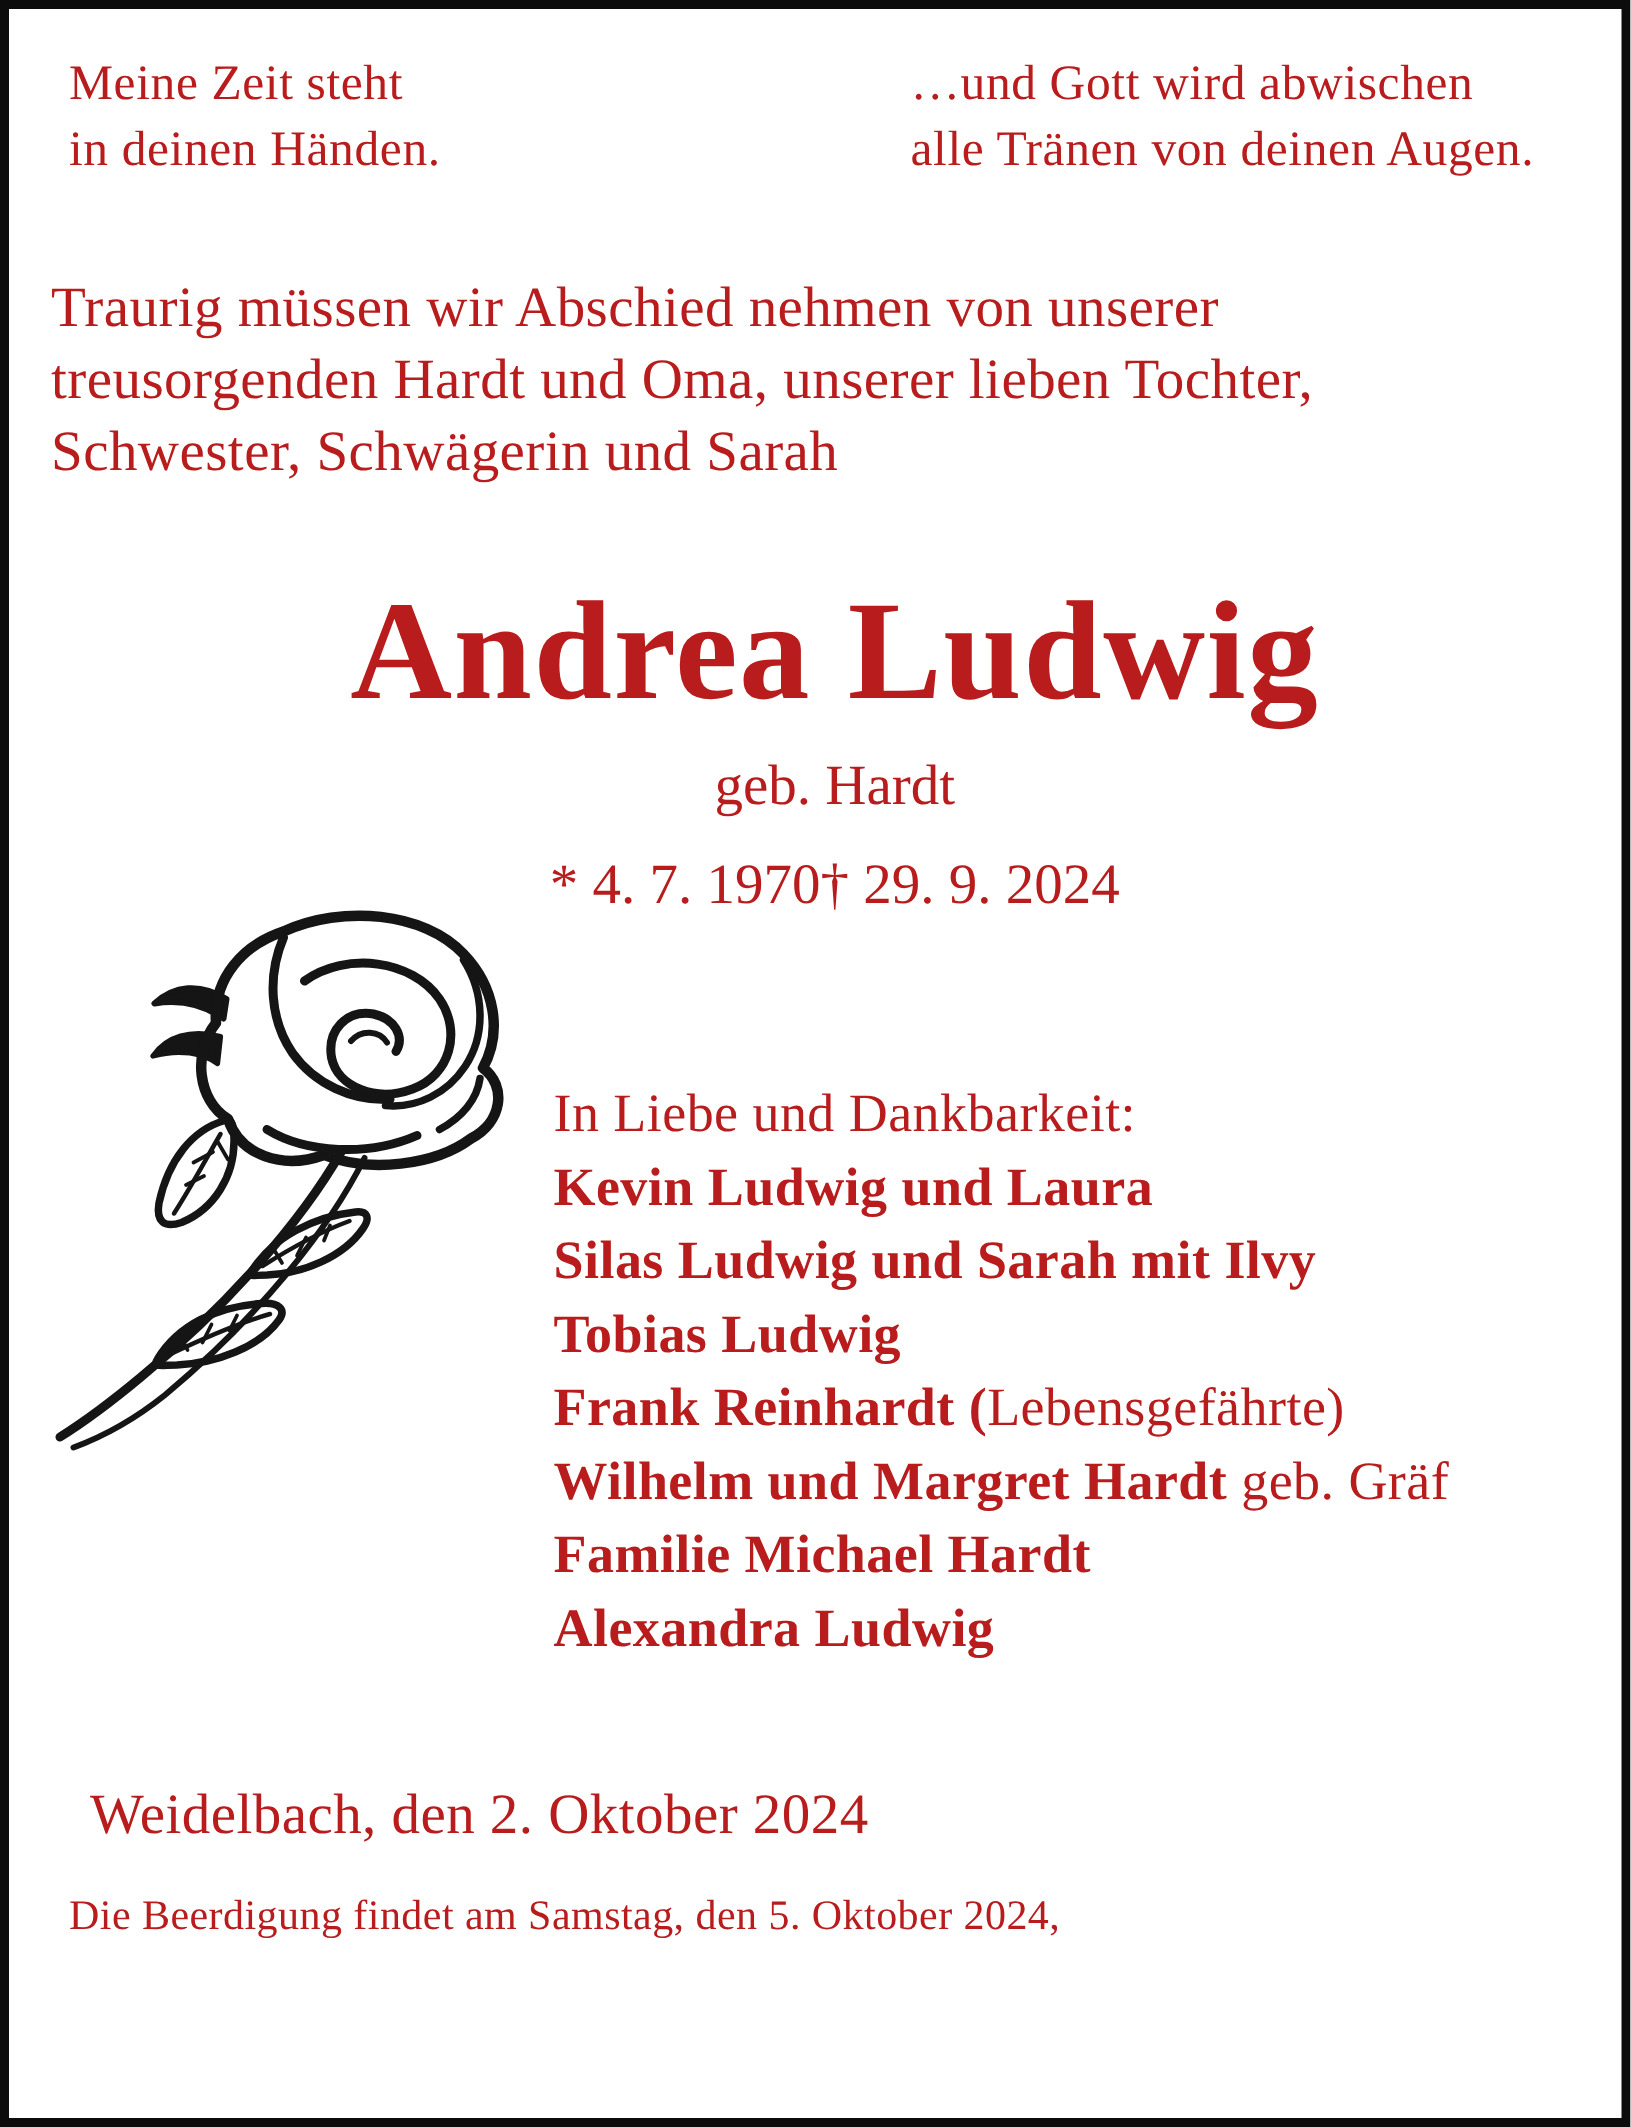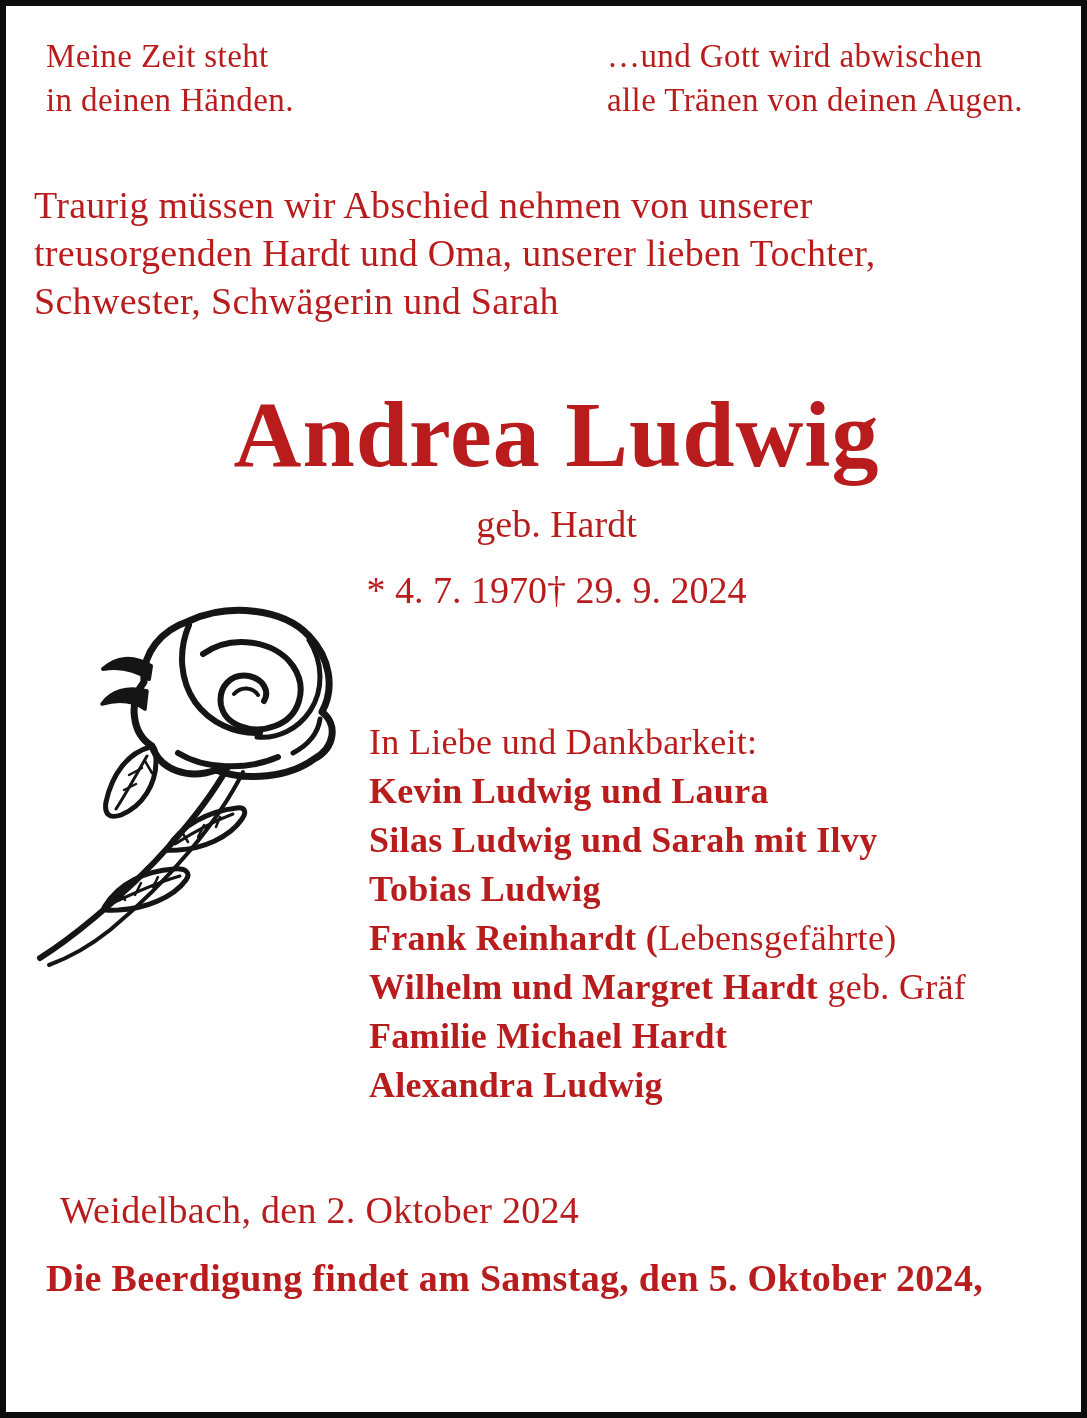--- a/index.html
+++ b/index.html
@@ -20,21 +20,21 @@
   .intro{left:28px;top:175px;font-size:38px;line-height:48px;letter-spacing:0.3px;}
   .name-block{left:0;top:378px;width:1087px;text-align:center;padding-left:14px;box-sizing:border-box;}
   .name{font-size:94px;font-weight:700;line-height:100px;letter-spacing:1px;}
   .maiden{font-size:38px;line-height:44px;margin-top:18px;}
   .dates{font-size:38px;line-height:44px;margin-top:22px;}
   .dates .death{}
   .rose-wrap{left:26px;top:600px;width:322px;height:366px;}
   .mourners{left:363px;top:712px;font-size:36px;line-height:49px;letter-spacing:0.3px;}
   .m-line .b{font-weight:700;}
   .place-date{left:40px;top:1180px;font-size:38px;line-height:48px;letter-spacing:0.3px;margin-left:14px;}
-  .funeral{left:40px;top:1248px;font-size:38px;line-height:48px;letter-spacing:0.3px;font-weight:bold;}
+  .funeral{left:40px;top:1248px;font-size:28px;line-height:48px;letter-spacing:0.3px;}
 </style>
 </head>
 <body>
 
 <div class="page">
 
   <div class="abs epigraph ep-left">
     <div>Meine Zeit steht</div>
     <div>in deinen Händen.</div>
   </div>

